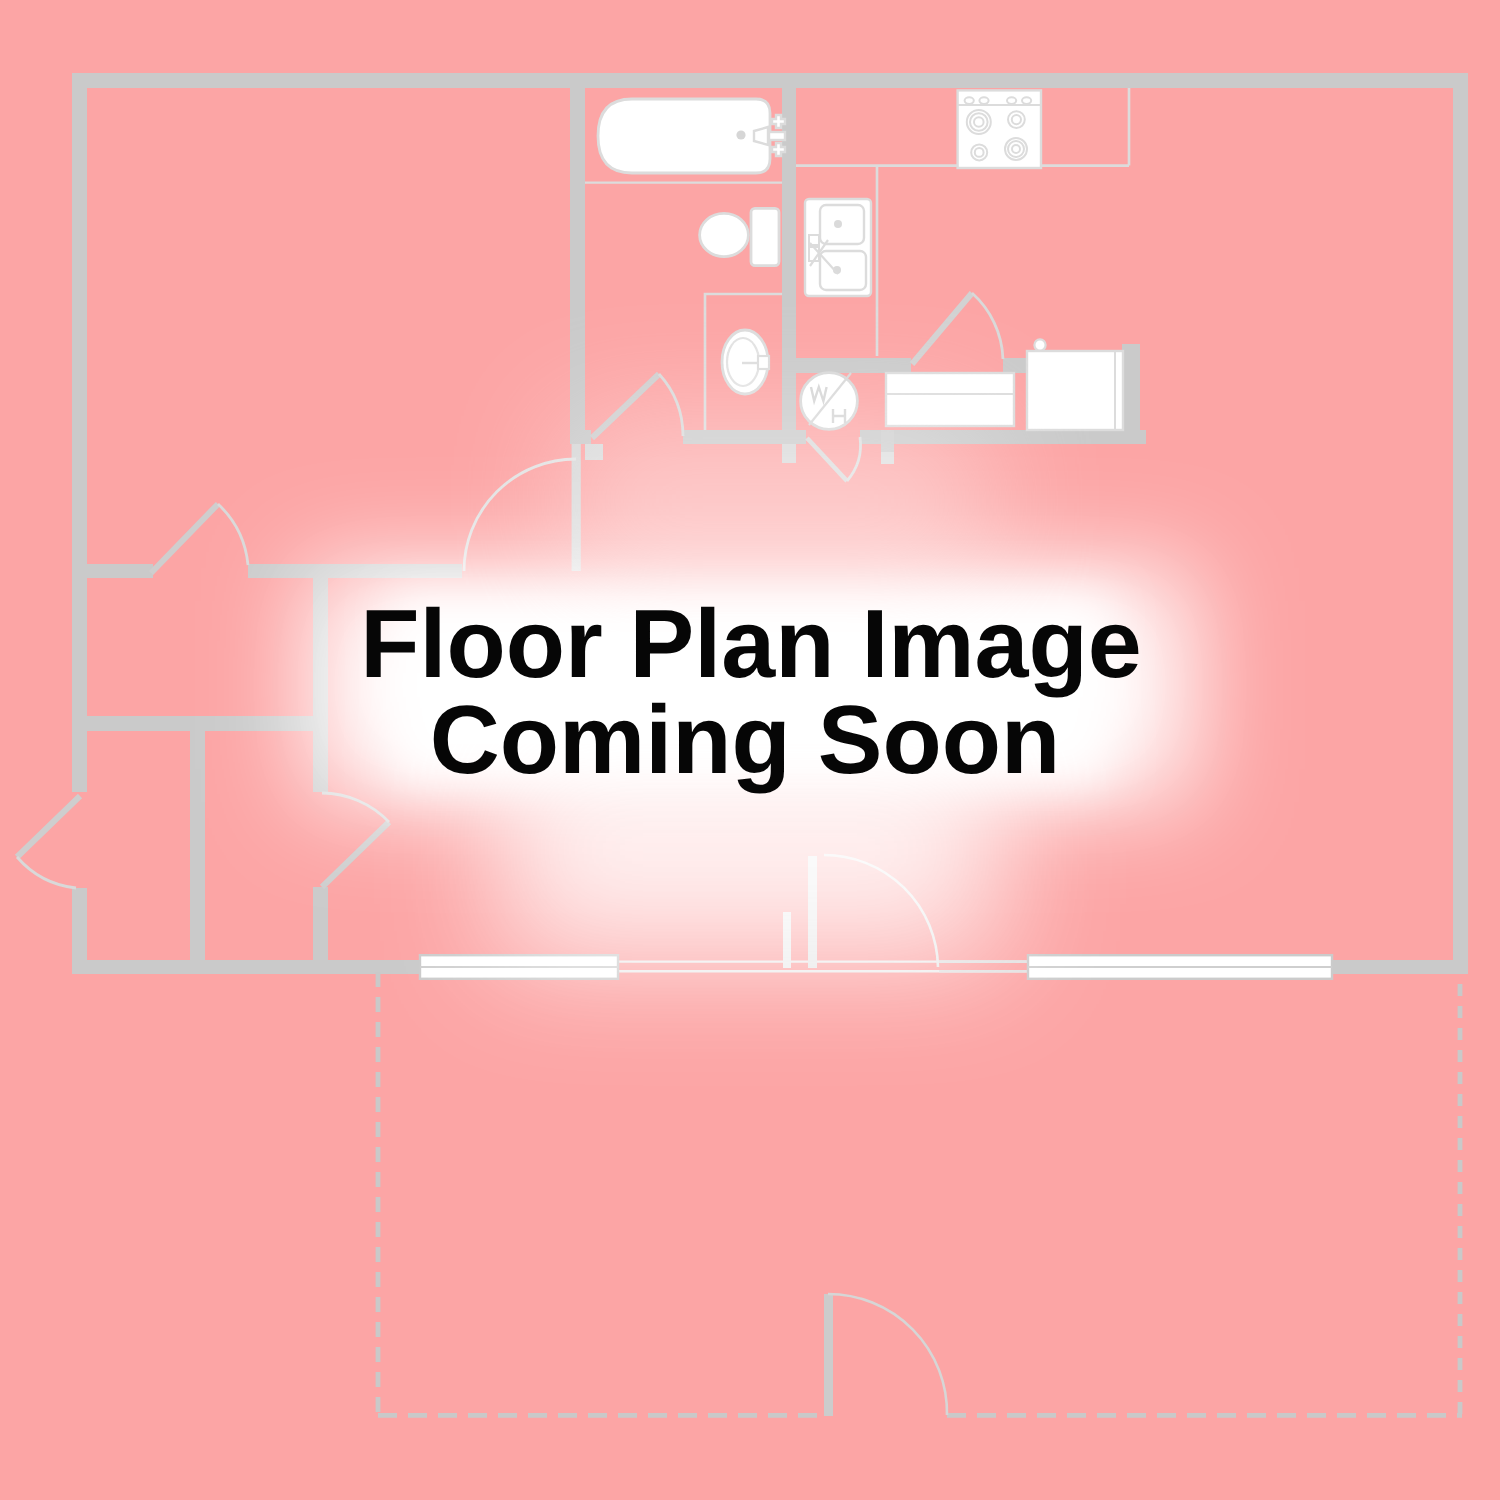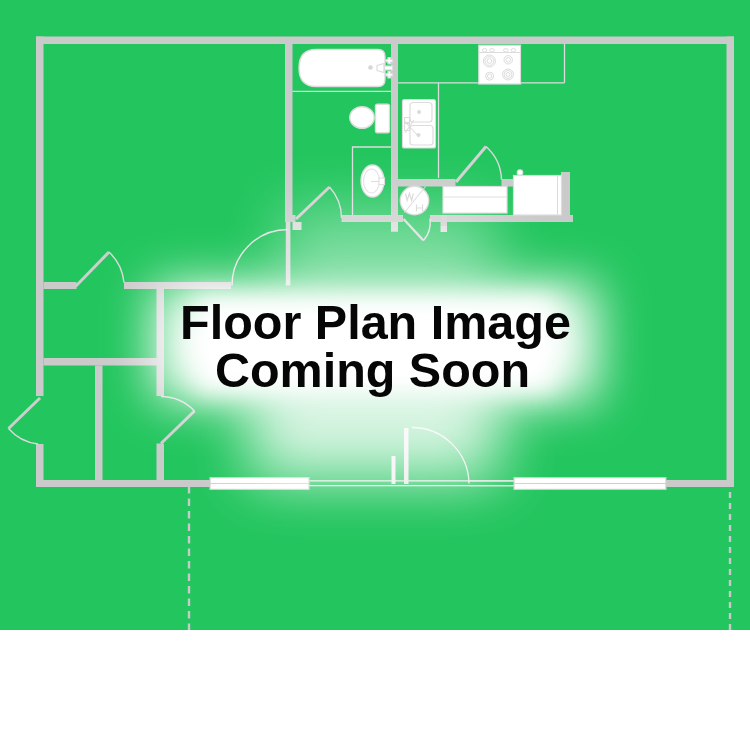--- a/index.html
+++ b/index.html
@@ -1,16 +1,16 @@
 <!DOCTYPE html>
 <html><head>
 <meta charset="utf-8">
 <style>
   html,body{margin:0;padding:0;background:#ffffff;}
-  #stage{position:relative;width:750px;height:630px;background:#22c55e;overflow:hidden;}
+  #stage{position:relative;width:750px;height:750px;background:#fca5a5;overflow:hidden;}
   svg{display:block;}
 </style>
 </head>
 <body>
 <div id="stage">
 <svg width="750" height="750" viewBox="0 0 750 750" xmlns="http://www.w3.org/2000/svg">
 <defs>
   <filter id="glowblur" x="-60%" y="-120%" width="220%" height="340%">
     <feGaussianBlur stdDeviation="25"></feGaussianBlur>
   </filter>

